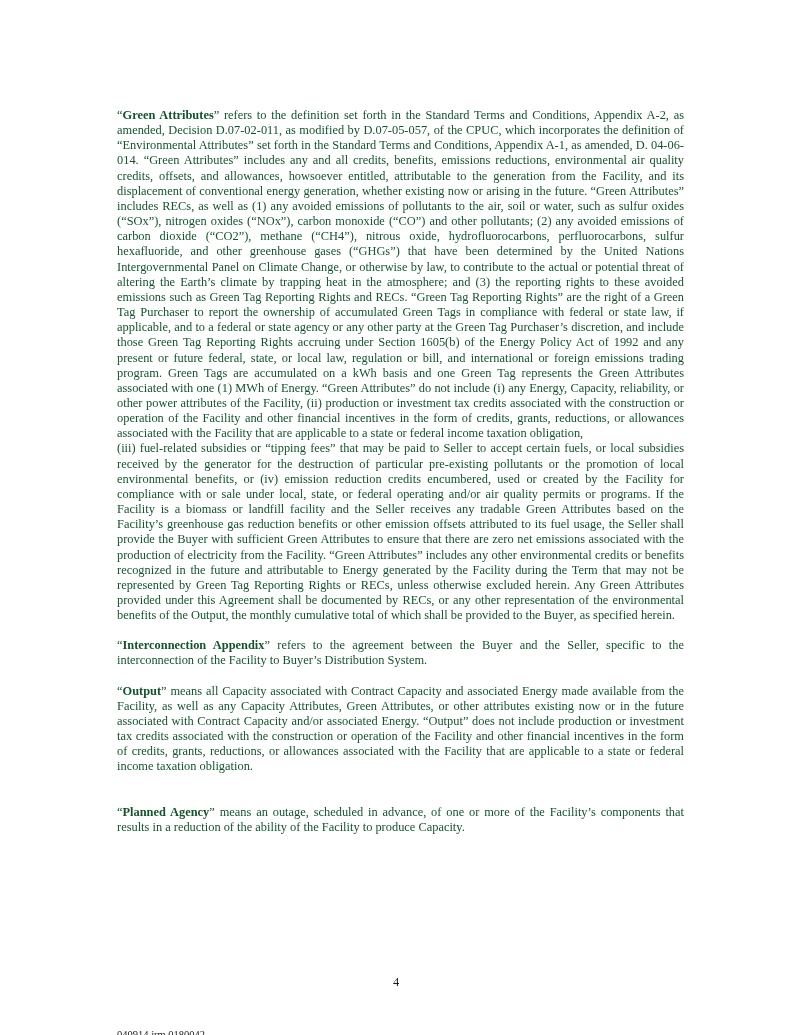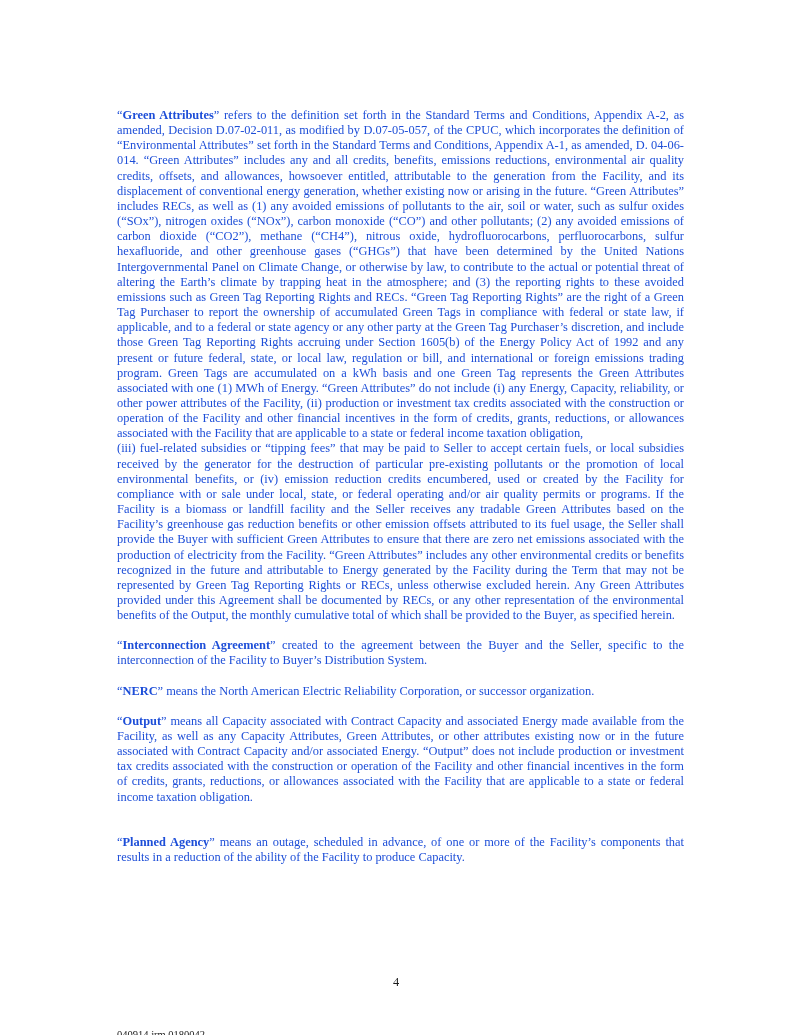--- a/index.html
+++ b/index.html
@@ -1,20 +1,20 @@
 <!DOCTYPE html>
 <html><head>
 <meta charset="utf-8">
 <style>
   html, body { margin: 0; padding: 0; background: #ffffff; }
   body { width: 800px; height: 1035px; position: relative; overflow: hidden; }
   .page {
     position: absolute; left: 117px; top: 108px; width: 567px;
     font-family: "Liberation Serif", "DejaVu Serif", serif;
-    font-size: 12.4px; line-height: 15.15px; color: #1d4ed8;
+    font-size: 12.4px; line-height: 15.15px; color: #14532d;
   }
   .para { margin: 0; text-align: justify; }
   .para.gap { margin-top: 15px; }
   .para.gap2 { margin-top: 30px; }
   .term { font-weight: bold; }
   .nojust { text-align: left; }
   .footer-left {
     position: absolute; left: 117px; top: 1029px;
     font-family: "Liberation Serif", "DejaVu Serif", serif;
     font-size: 10.5px; color: #1a1a1a;
@@ -26,23 +26,22 @@
   }
 </style>
 </head>
 <body>
 
 <div class="page">
 
   <p class="para"><span>“</span><span class="term">Green Attributes</span><span>” refers to the definition set forth in the Standard Terms and Conditions, Appendix A-2, as amended, Decision D.07-02-011, as modified by D.07-05-057, of the CPUC, which incorporates the definition of “Environmental Attributes” set forth in the Standard Terms and Conditions, Appendix A-1, as amended, D. 04-06-014. “Green Attributes” includes any and all credits, benefits, emissions reductions, environmental air quality credits, offsets, and allowances, howsoever entitled, attributable to the generation from the Facility, and its displacement of conventional energy generation, whether existing now or arising in the future. “Green Attributes” includes RECs, as well as (1) any avoided emissions of pollutants to the air, soil or water, such as sulfur oxides (“SOx”), nitrogen oxides (“NOx”), carbon monoxide (“CO”) and other pollutants; (2) any avoided emissions of carbon dioxide (“CO2”), methane (“CH4”), nitrous oxide, hydrofluorocarbons, perfluorocarbons, sulfur hexafluoride, and other greenhouse gases (“GHGs”) that have been determined by the United Nations Intergovernmental Panel on Climate Change, or otherwise by law, to contribute to the actual or potential threat of altering the Earth’s climate by trapping heat in the atmosphere; and (3) the reporting rights to these avoided emissions such as Green Tag Reporting Rights and RECs. “Green Tag Reporting Rights” are the right of a Green Tag Purchaser to report the ownership of accumulated Green Tags in compliance with federal or state law, if applicable, and to a federal or state agency or any other party at the Green Tag Purchaser’s discretion, and include those Green Tag Reporting Rights accruing under Section 1605(b) of the Energy Policy Act of 1992 and any present or future federal, state, or local law, regulation or bill, and international or foreign emissions trading program. Green Tags are accumulated on a kWh basis and one Green Tag represents the Green Attributes associated with one (1) MWh of Energy. “Green Attributes” do not include (i) any Energy, Capacity, reliability, or other power attributes of the Facility, (ii) production or investment tax credits associated with the construction or operation of the Facility and other financial incentives in the form of credits, grants, reductions, or allowances associated with the Facility that are applicable to a state or federal income taxation obligation,</span></p>
   <p class="para"><span>(iii) fuel-related subsidies or “tipping fees” that may be paid to Seller to accept certain fuels, or local subsidies received by the generator for the destruction of particular pre-existing pollutants or the promotion of local environmental benefits, or (iv) emission reduction credits encumbered, used or created by the Facility for compliance with or sale under local, state, or federal operating and/or air quality permits or programs. If the Facility is a biomass or landfill facility and the Seller receives any tradable Green Attributes based on the Facility’s greenhouse gas reduction benefits or other emission offsets attributed to its fuel usage, the Seller shall provide the Buyer with sufficient Green Attributes to ensure that there are zero net emissions associated with the production of electricity from the Facility. “Green Attributes” includes any other environmental credits or benefits recognized in the future and attributable to Energy generated by the Facility during the Term that may not be represented by Green Tag Reporting Rights or RECs, unless otherwise excluded herein. Any Green Attributes provided under this Agreement shall be documented by RECs, or any other representation of the environmental benefits of the Output, the monthly cumulative total of which shall be provided to the Buyer, as specified herein.</span></p>
 
-  <p class="para gap"><span>“</span><span class="term">Interconnection Agreement</span><span>” created to the agreement between the Buyer and the Seller, specific to the interconnection of the Facility to Buyer’s Distribution System.</span></p>
+  <p class="para gap"><span>“</span><span class="term">Interconnection Appendix</span><span>” refers to the agreement between the Buyer and the Seller, specific to the interconnection of the Facility to Buyer’s Distribution System.</span></p>
 
-  <p class="para gap nojust"><span>“</span><span class="term">NERC</span><span>” means the North American Electric Reliability Corporation, or successor organization.</span></p>
 
 
   <p class="para gap"><span>“</span><span class="term">Output</span><span>” means all Capacity associated with Contract Capacity and associated Energy made available from the Facility, as well as any Capacity Attributes, Green Attributes, or other attributes existing now or in the future associated with Contract Capacity and/or associated Energy. “Output” does not include production or investment tax credits associated with the construction or operation of the Facility and other financial incentives in the form of credits, grants, reductions, or allowances associated with the Facility that are applicable to a state or federal income taxation obligation.</span></p>
 
   <p class="para gap2"><span>“</span><span class="term">Planned Agency</span><span>” means an outage, scheduled in advance, of one or more of the Facility’s components that results in a reduction of the ability of the Facility to produce Capacity.</span></p>
 
 </div>
 
 <div class="footer-left">040914 jrm 0180042</div>
 <div class="footer-page">4</div>

